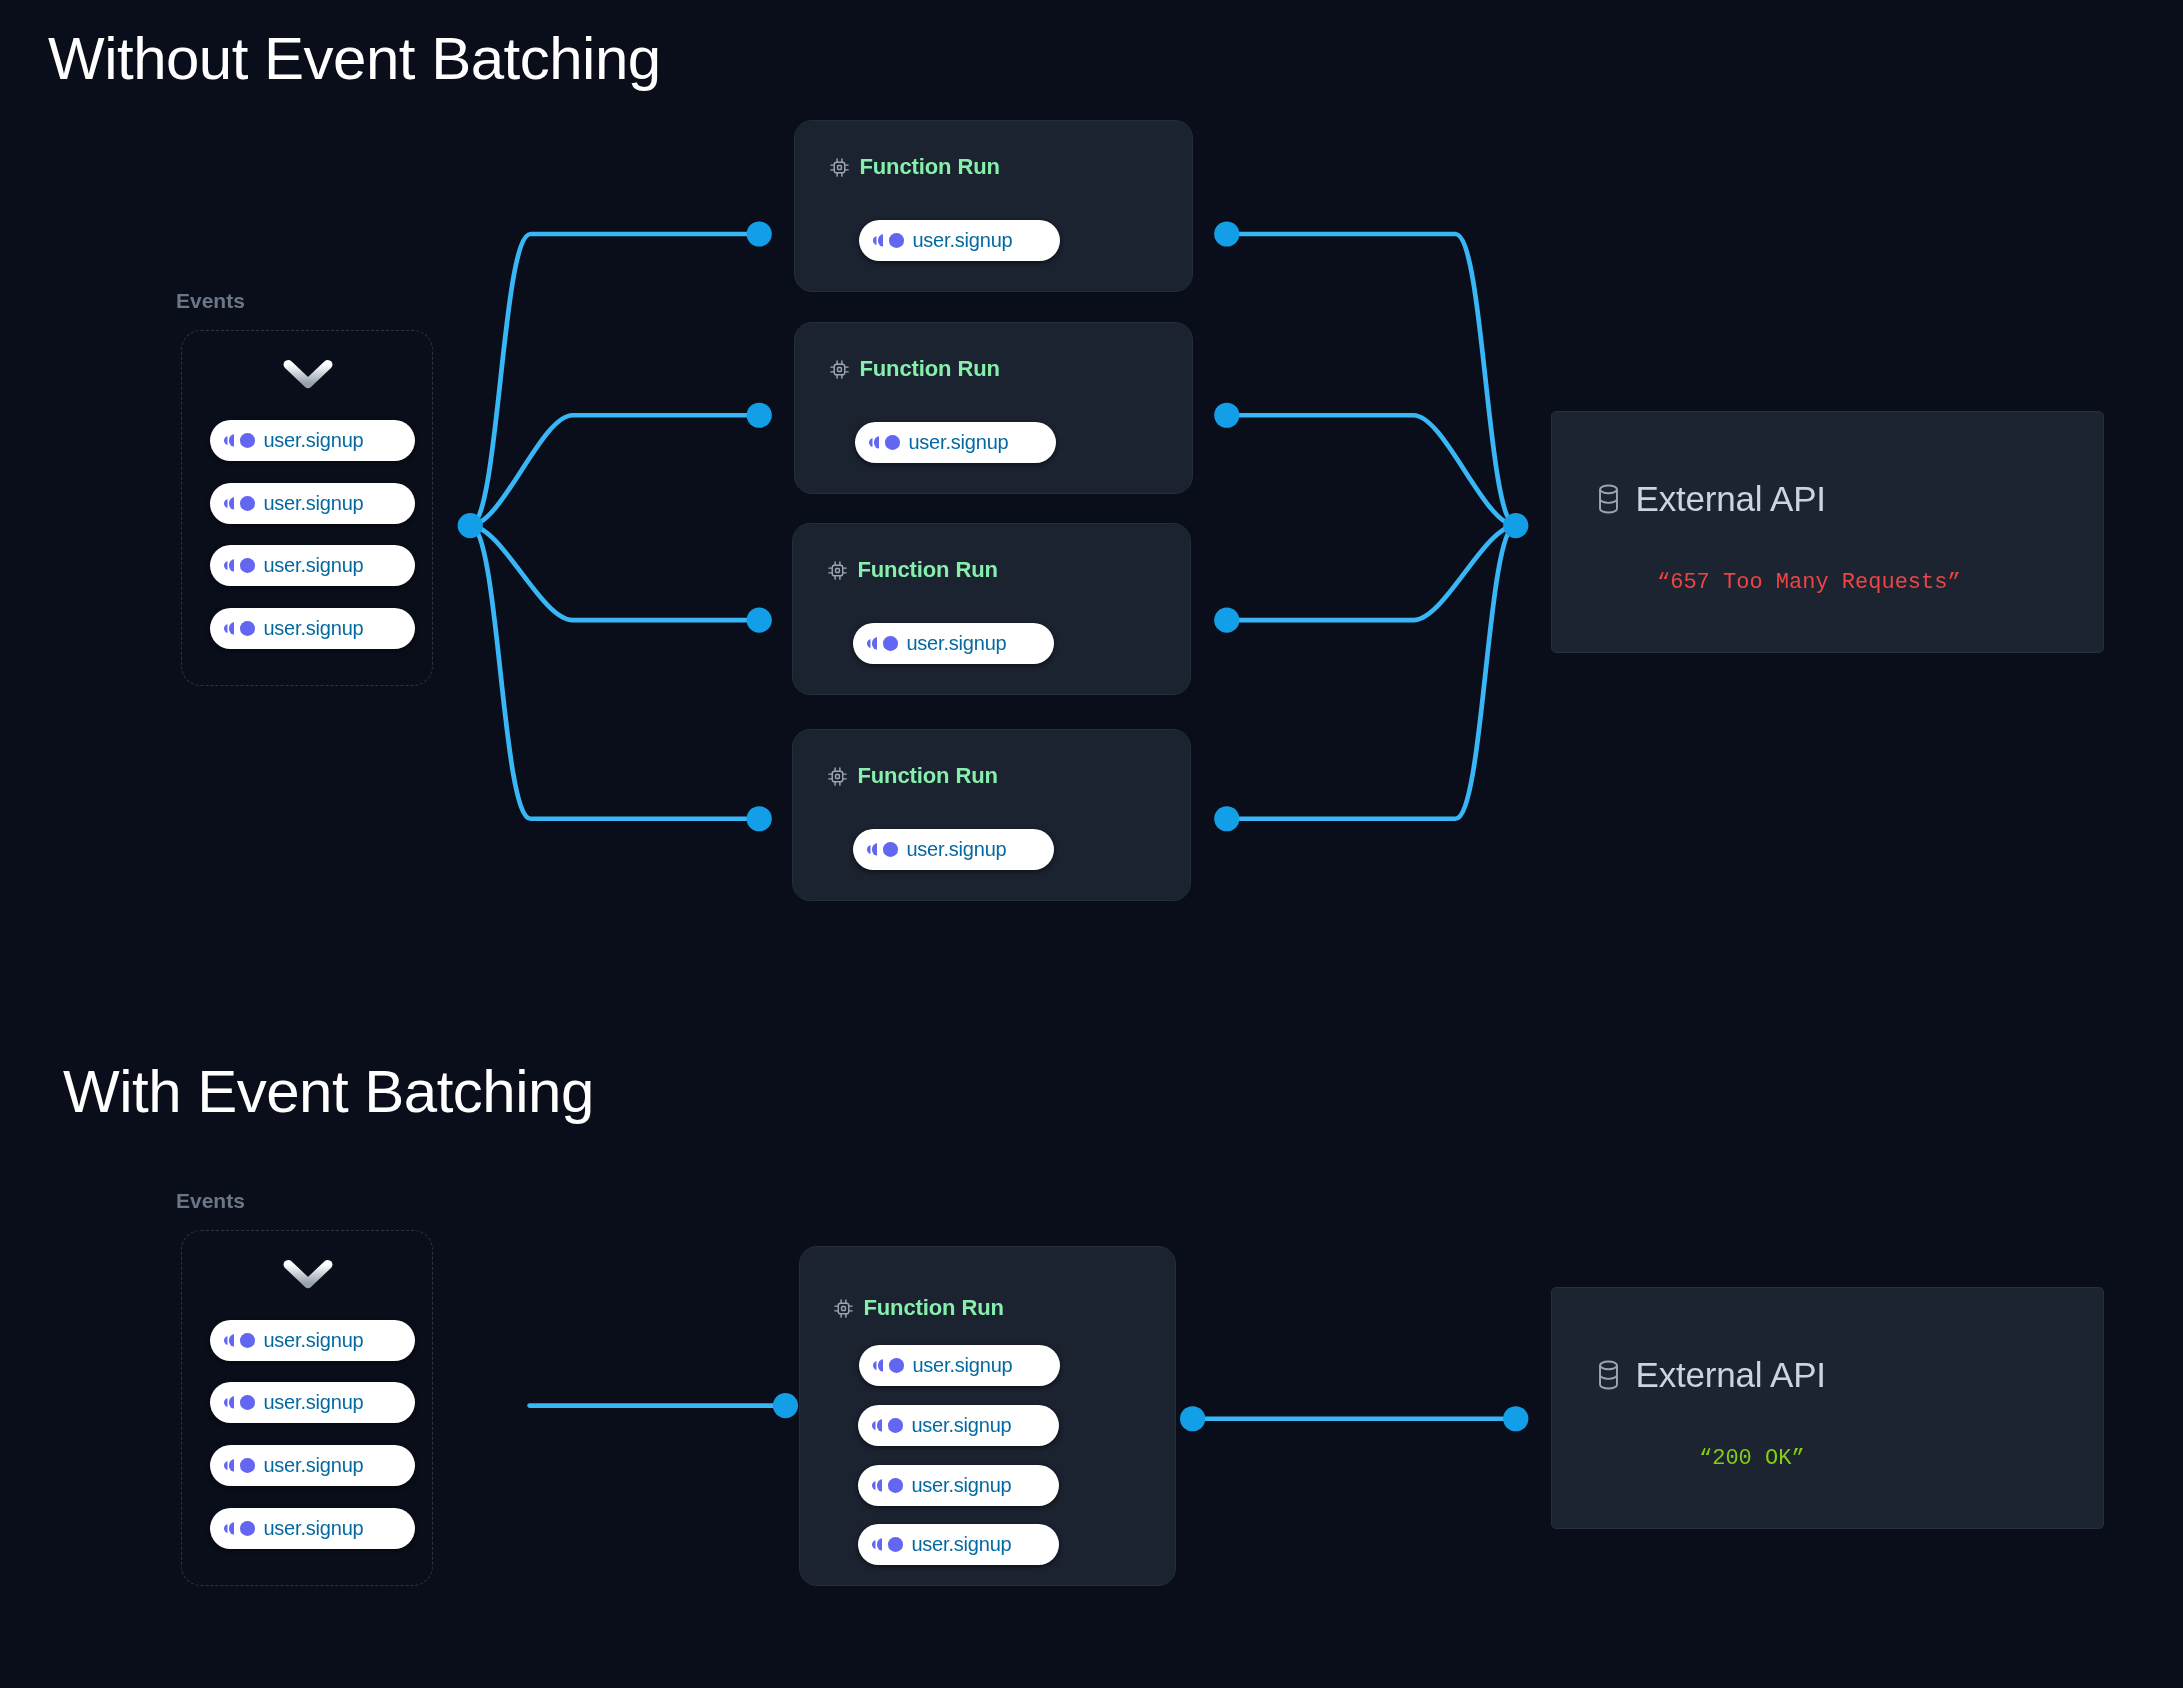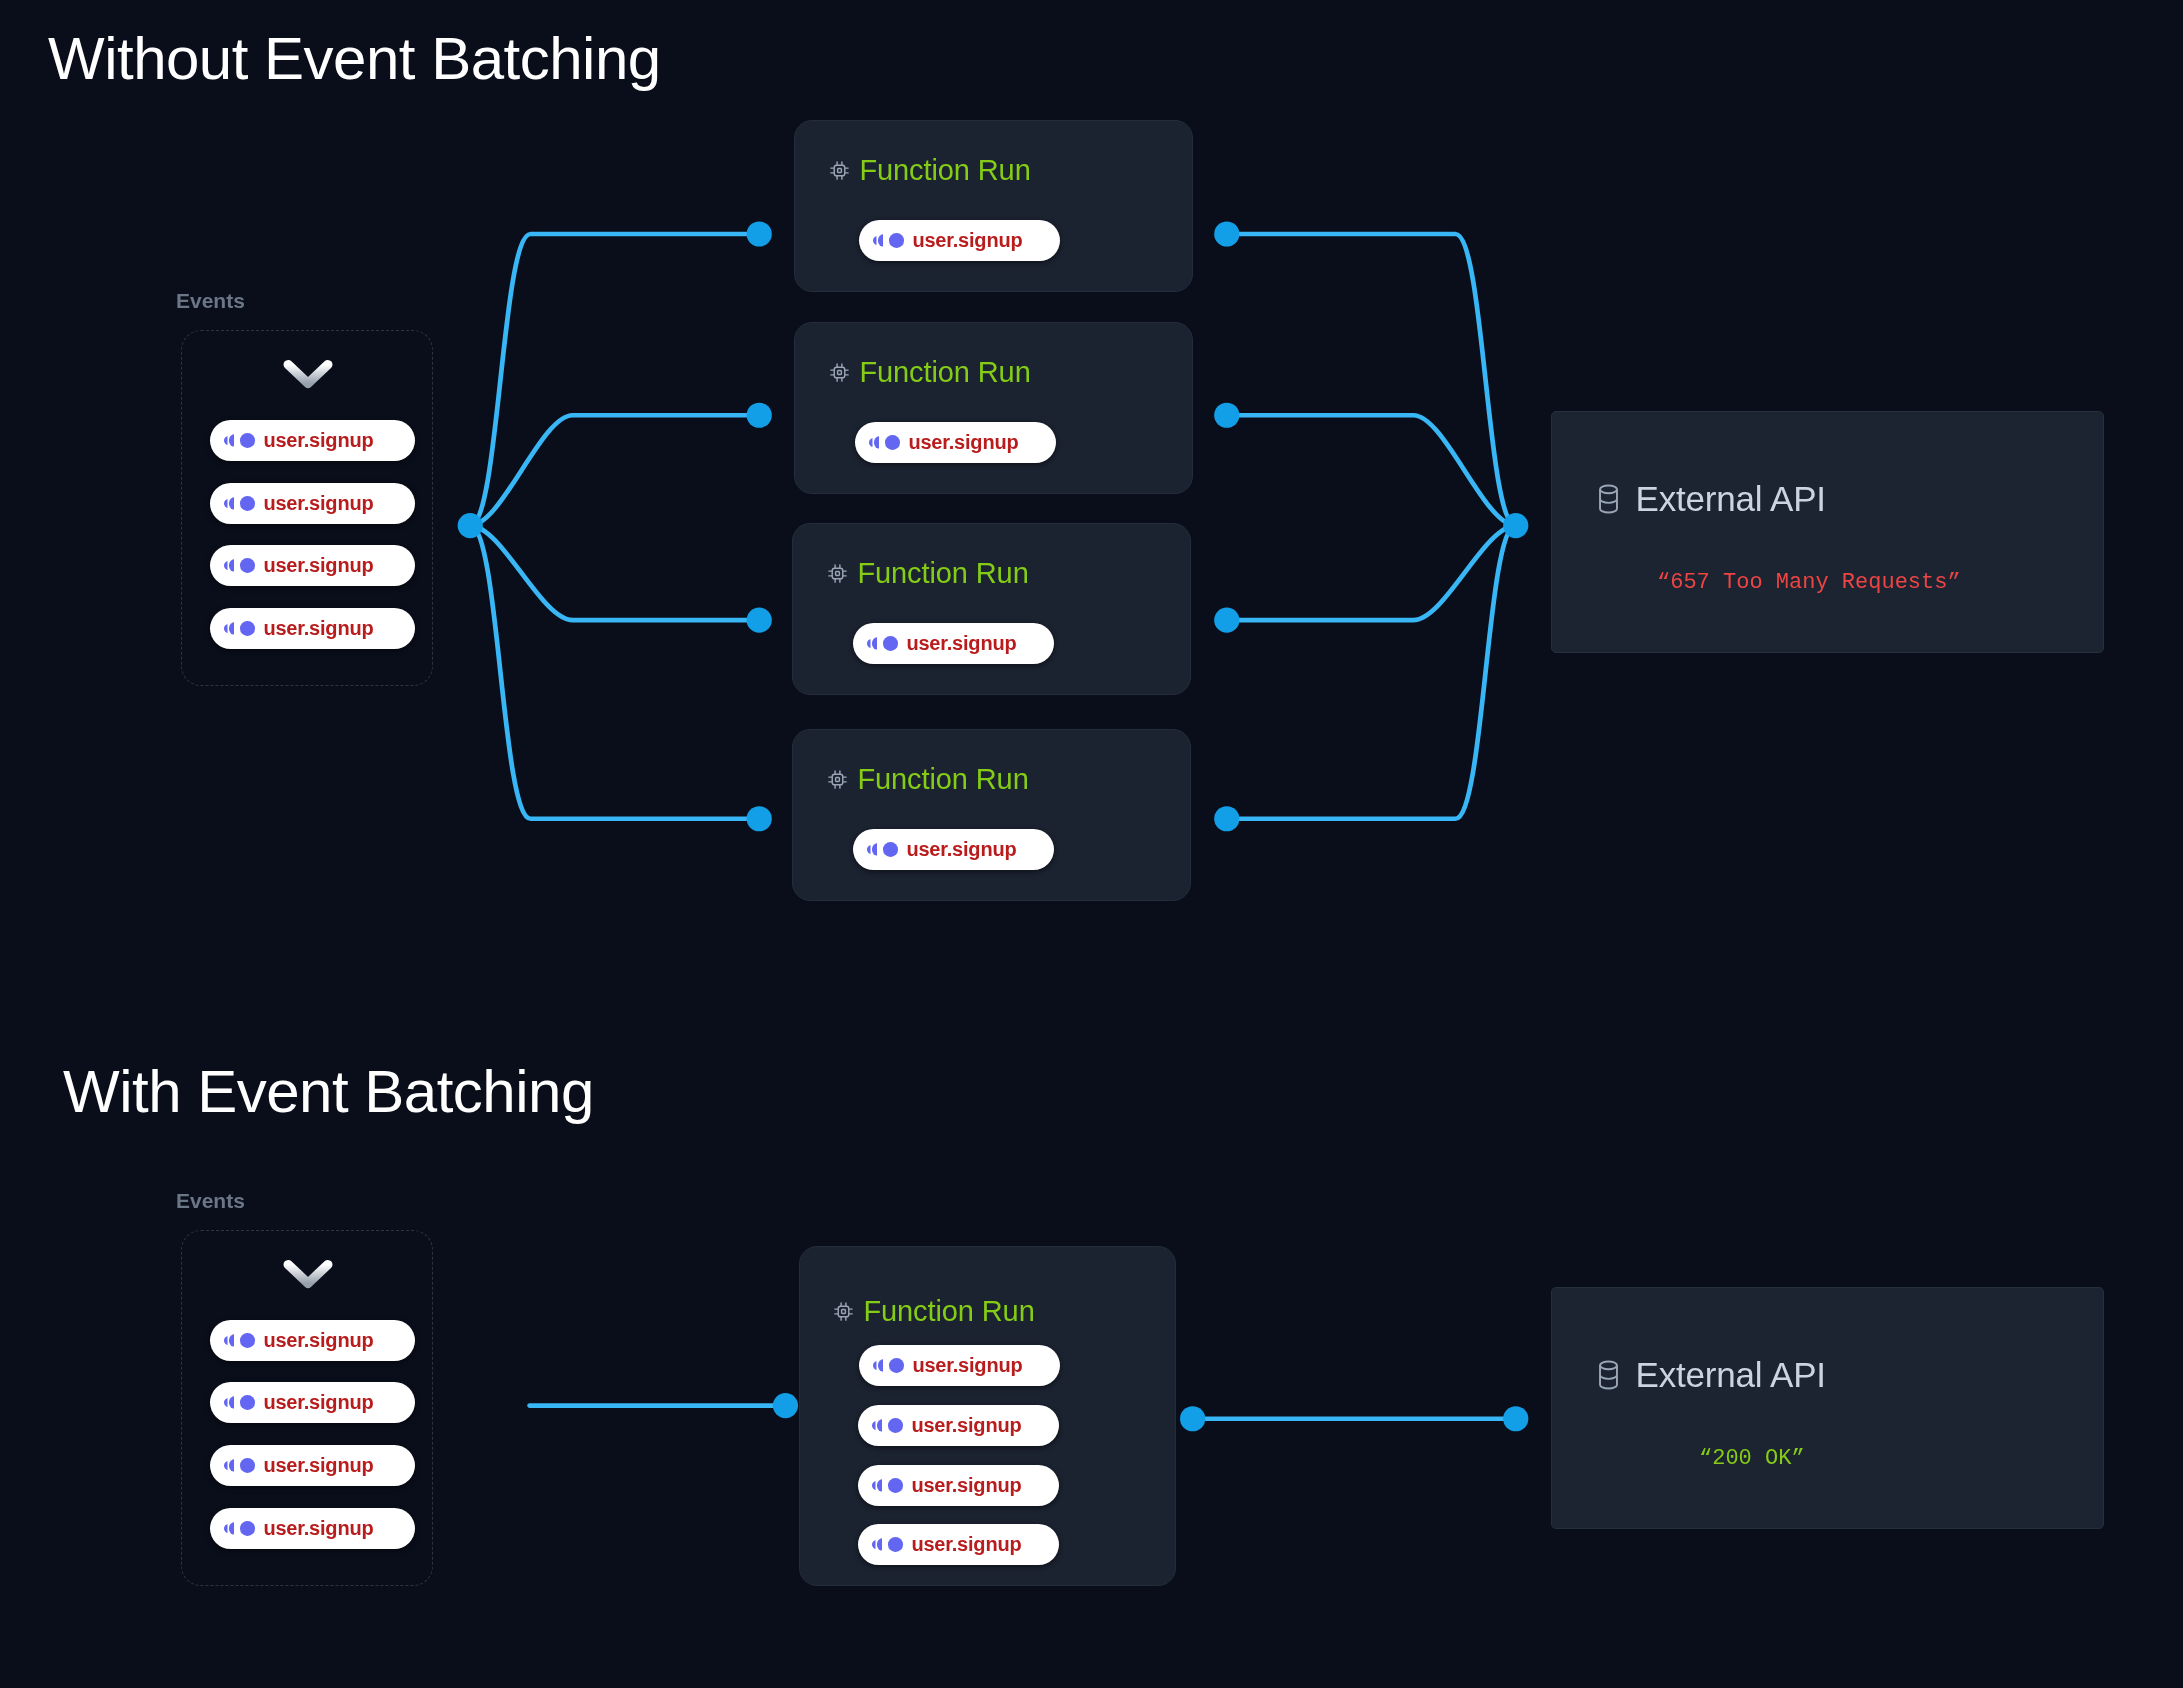--- a/index.html
+++ b/index.html
@@ -57,23 +57,23 @@
     align-items:center;
     box-sizing:border-box;
   }
   .pill .pill-ico{
     flex:0 0 auto;
     width:28px;height:16px;
     margin-left:17px;
     position:relative;
   }
   .pill .pill-label{
-    color:#b91c1c;
+    color:#0369a1;
     font-size:20px;
-    font-weight:700;
+    font-weight:400;
     margin-left:8.4px;
     margin-right:18px;
     white-space:nowrap;
     letter-spacing:-0.2px;
   }
   
   .mb-dot{position:absolute;right:0;top:0.5px;width:14.7px;height:14.7px;border-radius:50%;background:#6366f1;}
   .mb-a1{position:absolute;right:13.7px;top:1.6px;width:12.6px;height:12.6px;border-radius:50%;background:#6366f1;
          -webkit-clip-path:inset(0 58% 0 0);clip-path:inset(0 58% 0 0);}
   .mb-a2{position:absolute;right:22px;top:3.2px;width:9.5px;height:9.5px;border-radius:50%;background:#6366f1;
@@ -88,23 +88,23 @@
     box-sizing:border-box;
   }
   .fn-head{
     position:absolute;
     display:flex;
     align-items:center;
     white-space:nowrap;
   }
   .fn-head .fn-ico{width:23px;height:23px;flex:0 0 auto;}
   .fn-head .fn-title{
-    color:#84cc16;
-    font-size:29px;
-    font-weight:400;
+    color:#86efac;
+    font-size:22px;
+    font-weight:700;
     margin-left:8.4px;
     letter-spacing:-0.1px;
   }
 
   
   .api-card{
     position:absolute;
     background:#1b2430;
     border:1.1px solid #252f3d;
     border-radius:5px;

